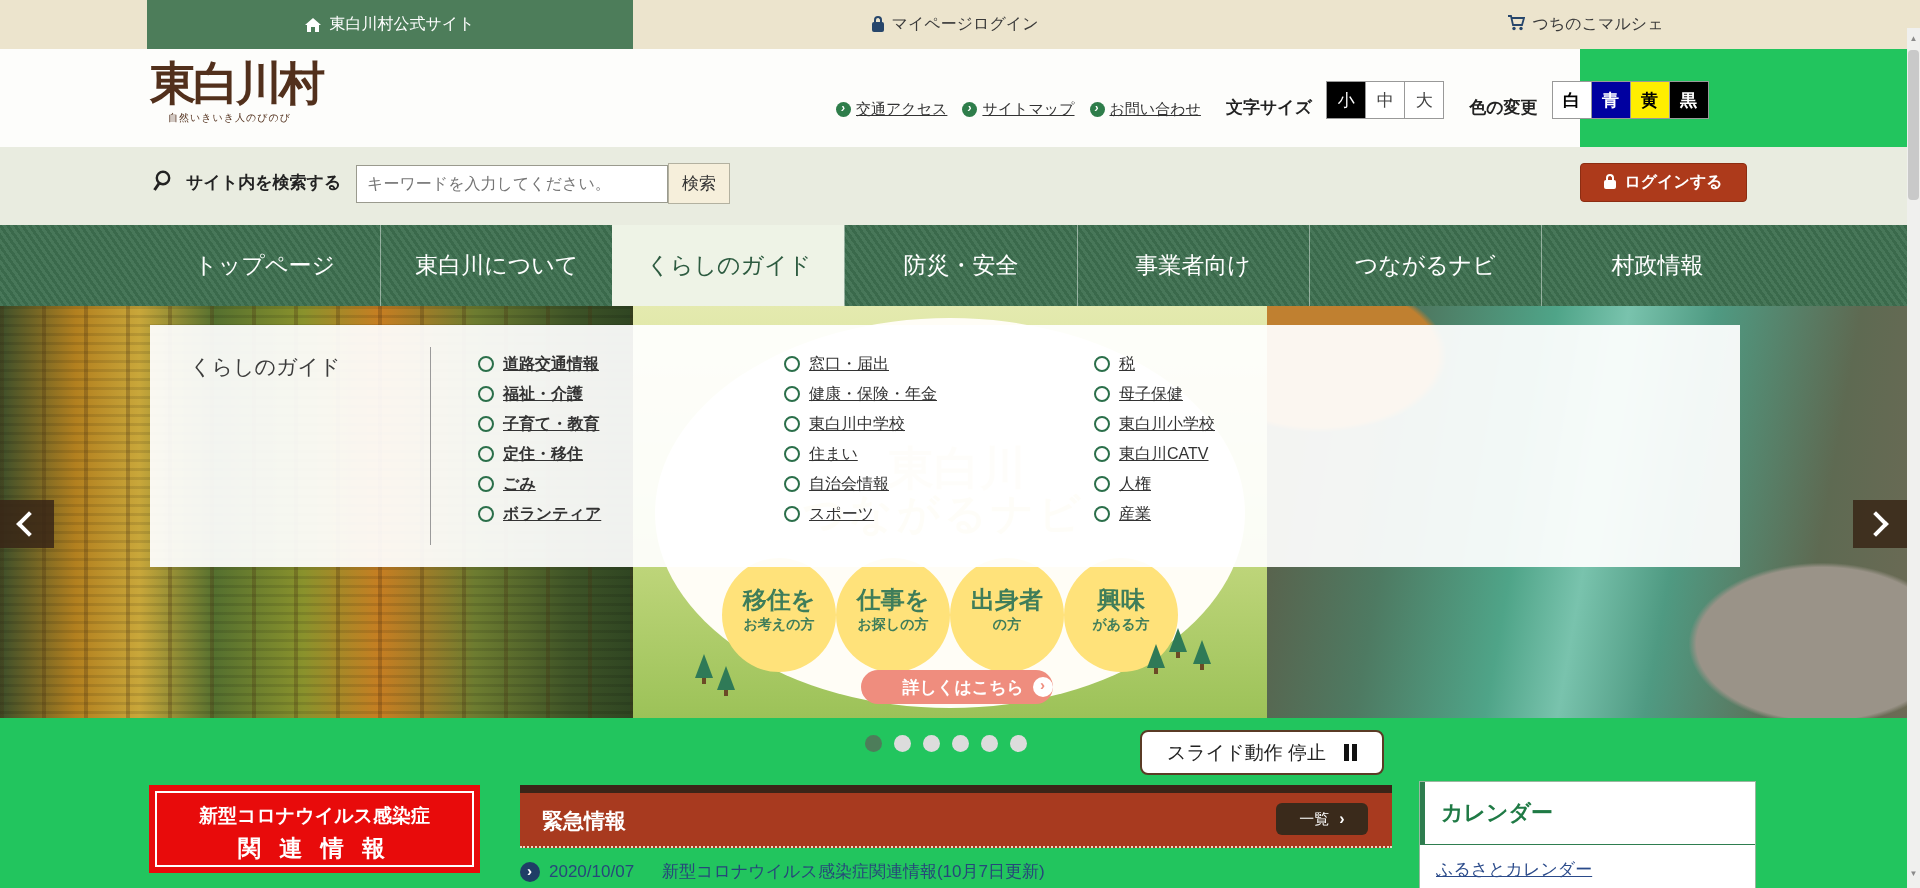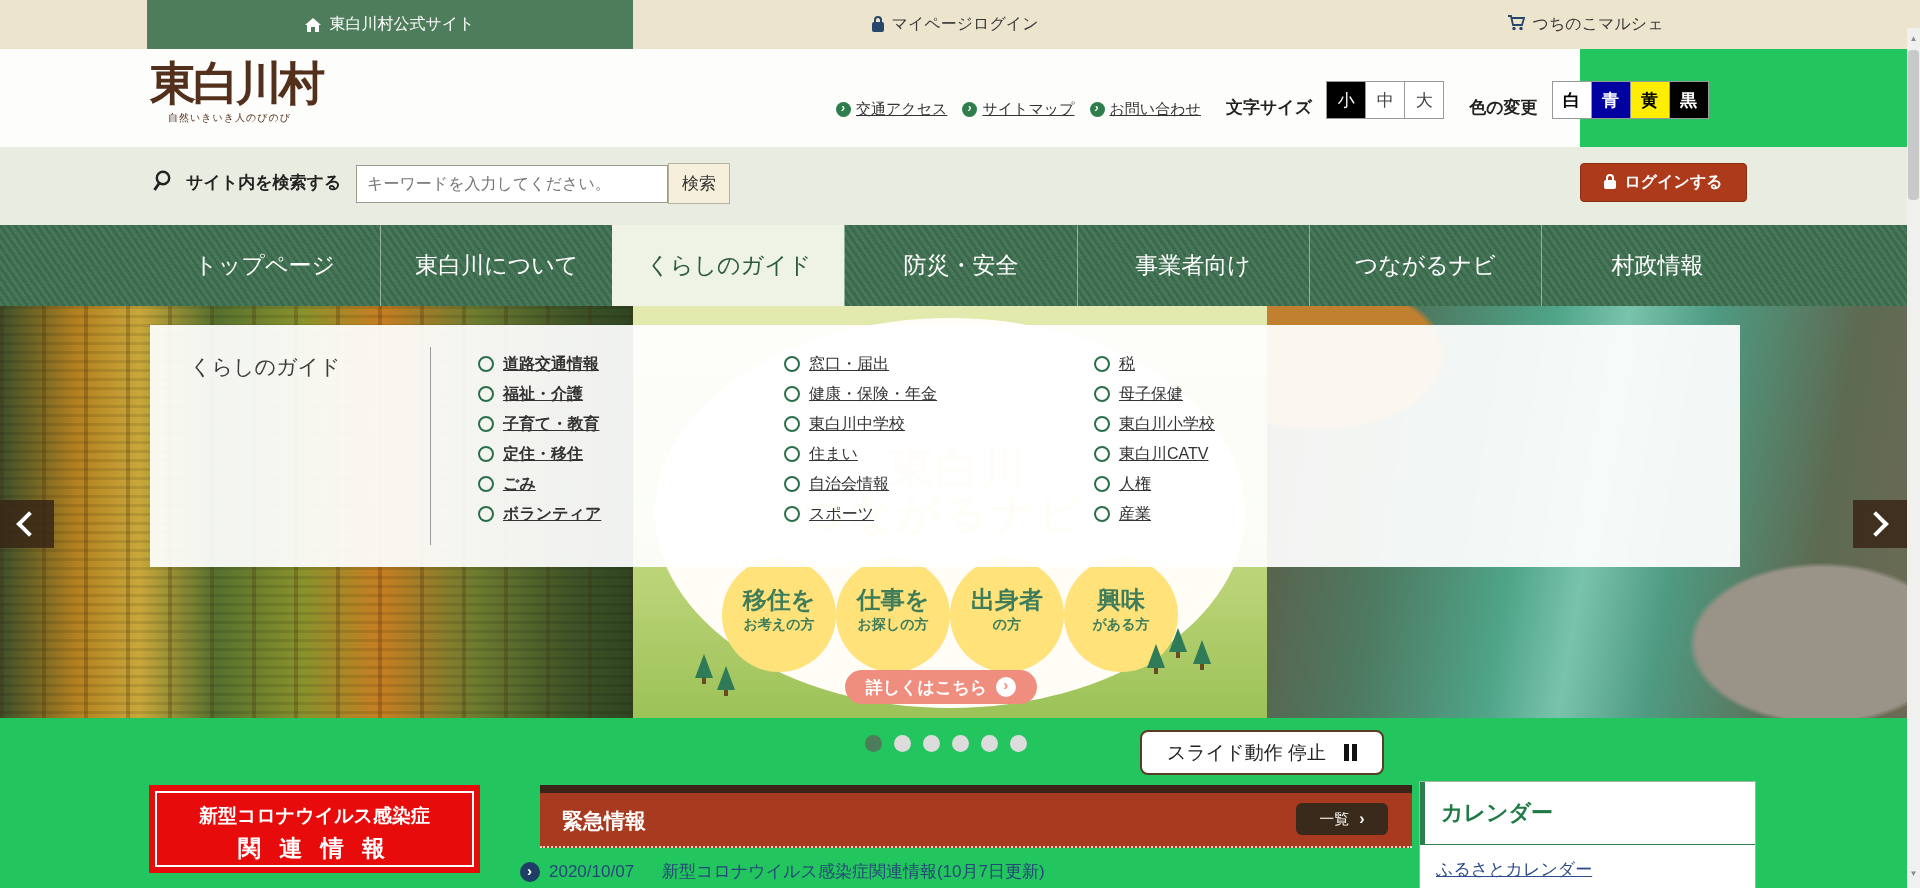--- a/index.html
+++ b/index.html
@@ -68,21 +68,21 @@
       linear-gradient(100deg,#5d5a45 0%,#4e7a62 22%,#4fa488 40%,#79c3ad 50%,#4f9a82 62%,#5e6a52 82%,#6e6a55 100%);}
   .slide-center{position:absolute;left:633px;top:0;width:634px;height:412px;
     background:linear-gradient(180deg,#e4eaaf 0%,#d3e093 35%,#bcd478 65%,#9cc258 100%);}
   .big-ellipse{position:absolute;left:22px;top:12px;width:590px;height:390px;border-radius:50%;background:#fffdf6;}
   .wm1{position:absolute;left:255px;top:132px;font-size:46px;font-weight:bold;color:#eee4bc;}
   .wm2{position:absolute;left:170px;top:180px;font-size:42px;font-weight:bold;color:#ecdf9f;letter-spacing:4px;}
   .pcircle{position:absolute;top:252px;width:114px;height:114px;border-radius:50%;background:#ffe27a;text-align:center;cursor:pointer;}
   .pc0{left:89px;} .pc1{left:203px;} .pc2{left:317px;} .pc3{left:431px;}
   .pcircle .t{display:block;margin-top:26px;font-size:24px;font-weight:bold;color:#3f7d5a;}
   .pcircle .b{display:block;font-size:14px;font-weight:bold;color:#3f7d5a;}
-  .cta{position:absolute;left:212px;top:364px;width:192px;height:34px;background:#ef8d7e;border-radius:17px;display:flex;align-items:center;justify-content:center;gap:9px;color:#fff;font-size:17px;font-weight:bold;cursor:pointer;}
+  .cta{position:absolute;left:228px;top:364px;width:192px;height:34px;background:#ef8d7e;border-radius:17px;display:flex;align-items:center;justify-content:flex-end;gap:9px;color:#fff;font-size:17px;font-weight:bold;cursor:pointer;}
   .cta .arr{width:20px;height:20px;border-radius:50%;background:#fff;color:#ef8d7e;position:relative;}
   .cta .arr::before{content:"›";position:absolute;left:7px;top:-2px;font-size:15px;font-weight:bold;line-height:20px;}
   .tree{position:absolute;width:0;height:0;border-left:9px solid transparent;border-right:9px solid transparent;border-bottom:24px solid #2f7a57;}
   .tree::after{content:"";position:absolute;left:-2px;top:24px;width:4px;height:6px;background:#6b4a26;}
   .t1{left:62px;top:348px;} .t2{left:84px;top:360px;} .t3{left:536px;top:322px;} .t4{left:560px;top:334px;} .t5{left:514px;top:338px;}
   .car-arrow{position:absolute;top:194px;width:54px;height:48px;background:rgba(56,38,22,.85);cursor:pointer;}
   .car-prev{left:0;} .car-next{left:1853px;}
   .chev{position:absolute;top:15px;width:14px;height:14px;border-left:4px solid #fff;border-bottom:4px solid #fff;}
   .car-prev .chev{left:20px;transform:rotate(45deg);}
   .car-next .chev{left:14px;transform:rotate(-135deg);}
@@ -103,21 +103,21 @@
   .dot.active{background:#4d7d5a;}
   .pause-btn{position:absolute;left:1140px;top:730px;width:240px;height:41px;background:#fff;border:2px solid #5a3b25;border-radius:8px;display:flex;align-items:center;justify-content:center;gap:18px;font-size:19px;color:#222;cursor:pointer;}
   .pause-ic{display:flex;gap:3px;}
   .pause-ic i{display:block;width:5px;height:17px;background:#111;}
 
   .covid{position:absolute;left:149px;top:785px;width:331px;height:88px;background:#e80b0b;color:#fff;text-align:center;cursor:pointer;}
   .covid::after{content:"";position:absolute;inset:6px;border:2px solid #fff;pointer-events:none;}
   .covid .l1{display:block;margin-top:18px;font-size:19px;font-weight:bold;}
   .covid .l2{display:block;margin-top:4px;font-size:23px;font-weight:bold;letter-spacing:6px;}
 
-  .emg{position:absolute;left:520px;top:785px;width:872px;margin-left:20px;}
+  .emg{position:absolute;left:520px;top:785px;width:872px;}
   .emg-strip{height:8px;background:#3c2418;}
   .emg-bar{position:relative;height:53px;background:#a83a1f;border-bottom:2px dotted #ecd9c6;}
   .emg-title{position:absolute;left:22px;top:14px;color:#fff;font-size:21px;font-weight:bold;}
   .list-btn{position:absolute;right:24px;top:10px;width:92px;height:32px;background:#3a2a1b;border-radius:6px;color:#fff;font-size:15px;display:flex;align-items:center;justify-content:center;gap:10px;cursor:pointer;}
   .list-btn::after{content:"›";font-size:16px;font-weight:bold;color:#fff;}
   .news{position:absolute;left:520px;top:860px;width:872px;display:flex;align-items:center;}
   .newsarr{width:20px;height:20px;border-radius:50%;background:#1f3e66;position:relative;flex:0 0 auto;}
   .newsarr::before{content:"›";position:absolute;left:7px;top:-1px;color:#fff;font-weight:bold;font-size:15px;line-height:20px;}
   .news-date{margin-left:9px;font-size:17px;color:#27477a;}
   .news-title{margin-left:28px;font-size:17px;color:#27477a;cursor:pointer;}

